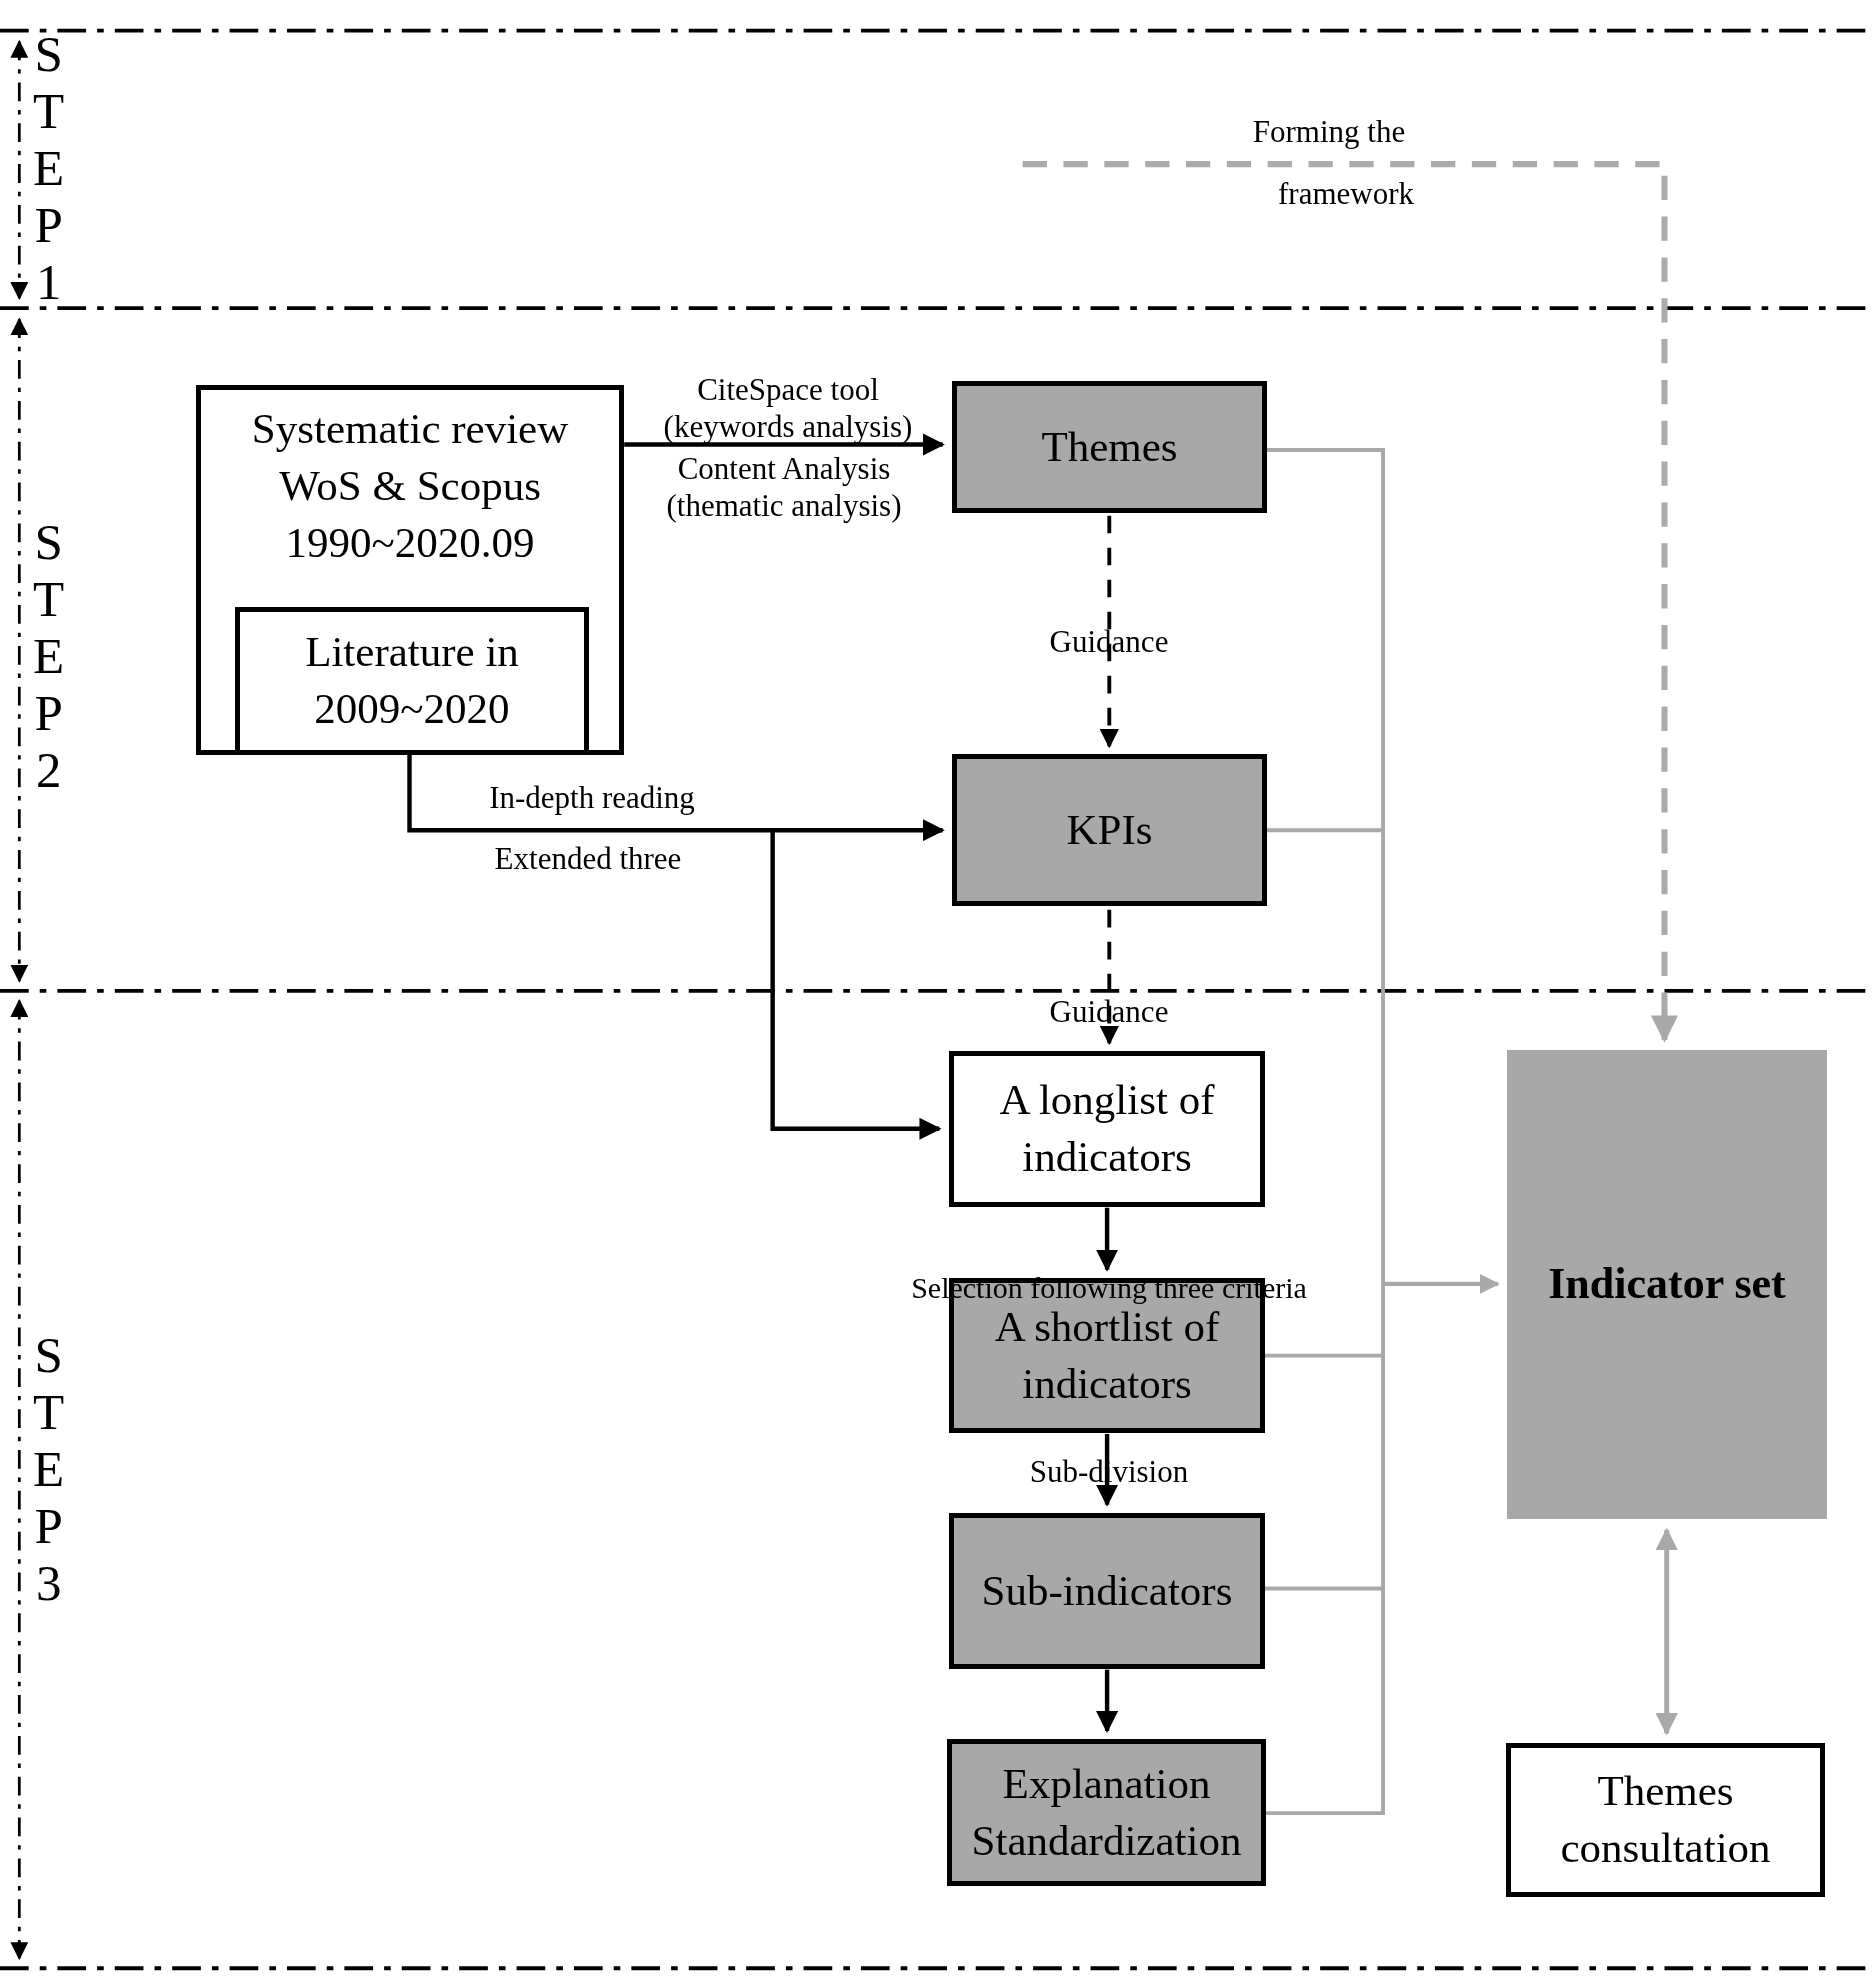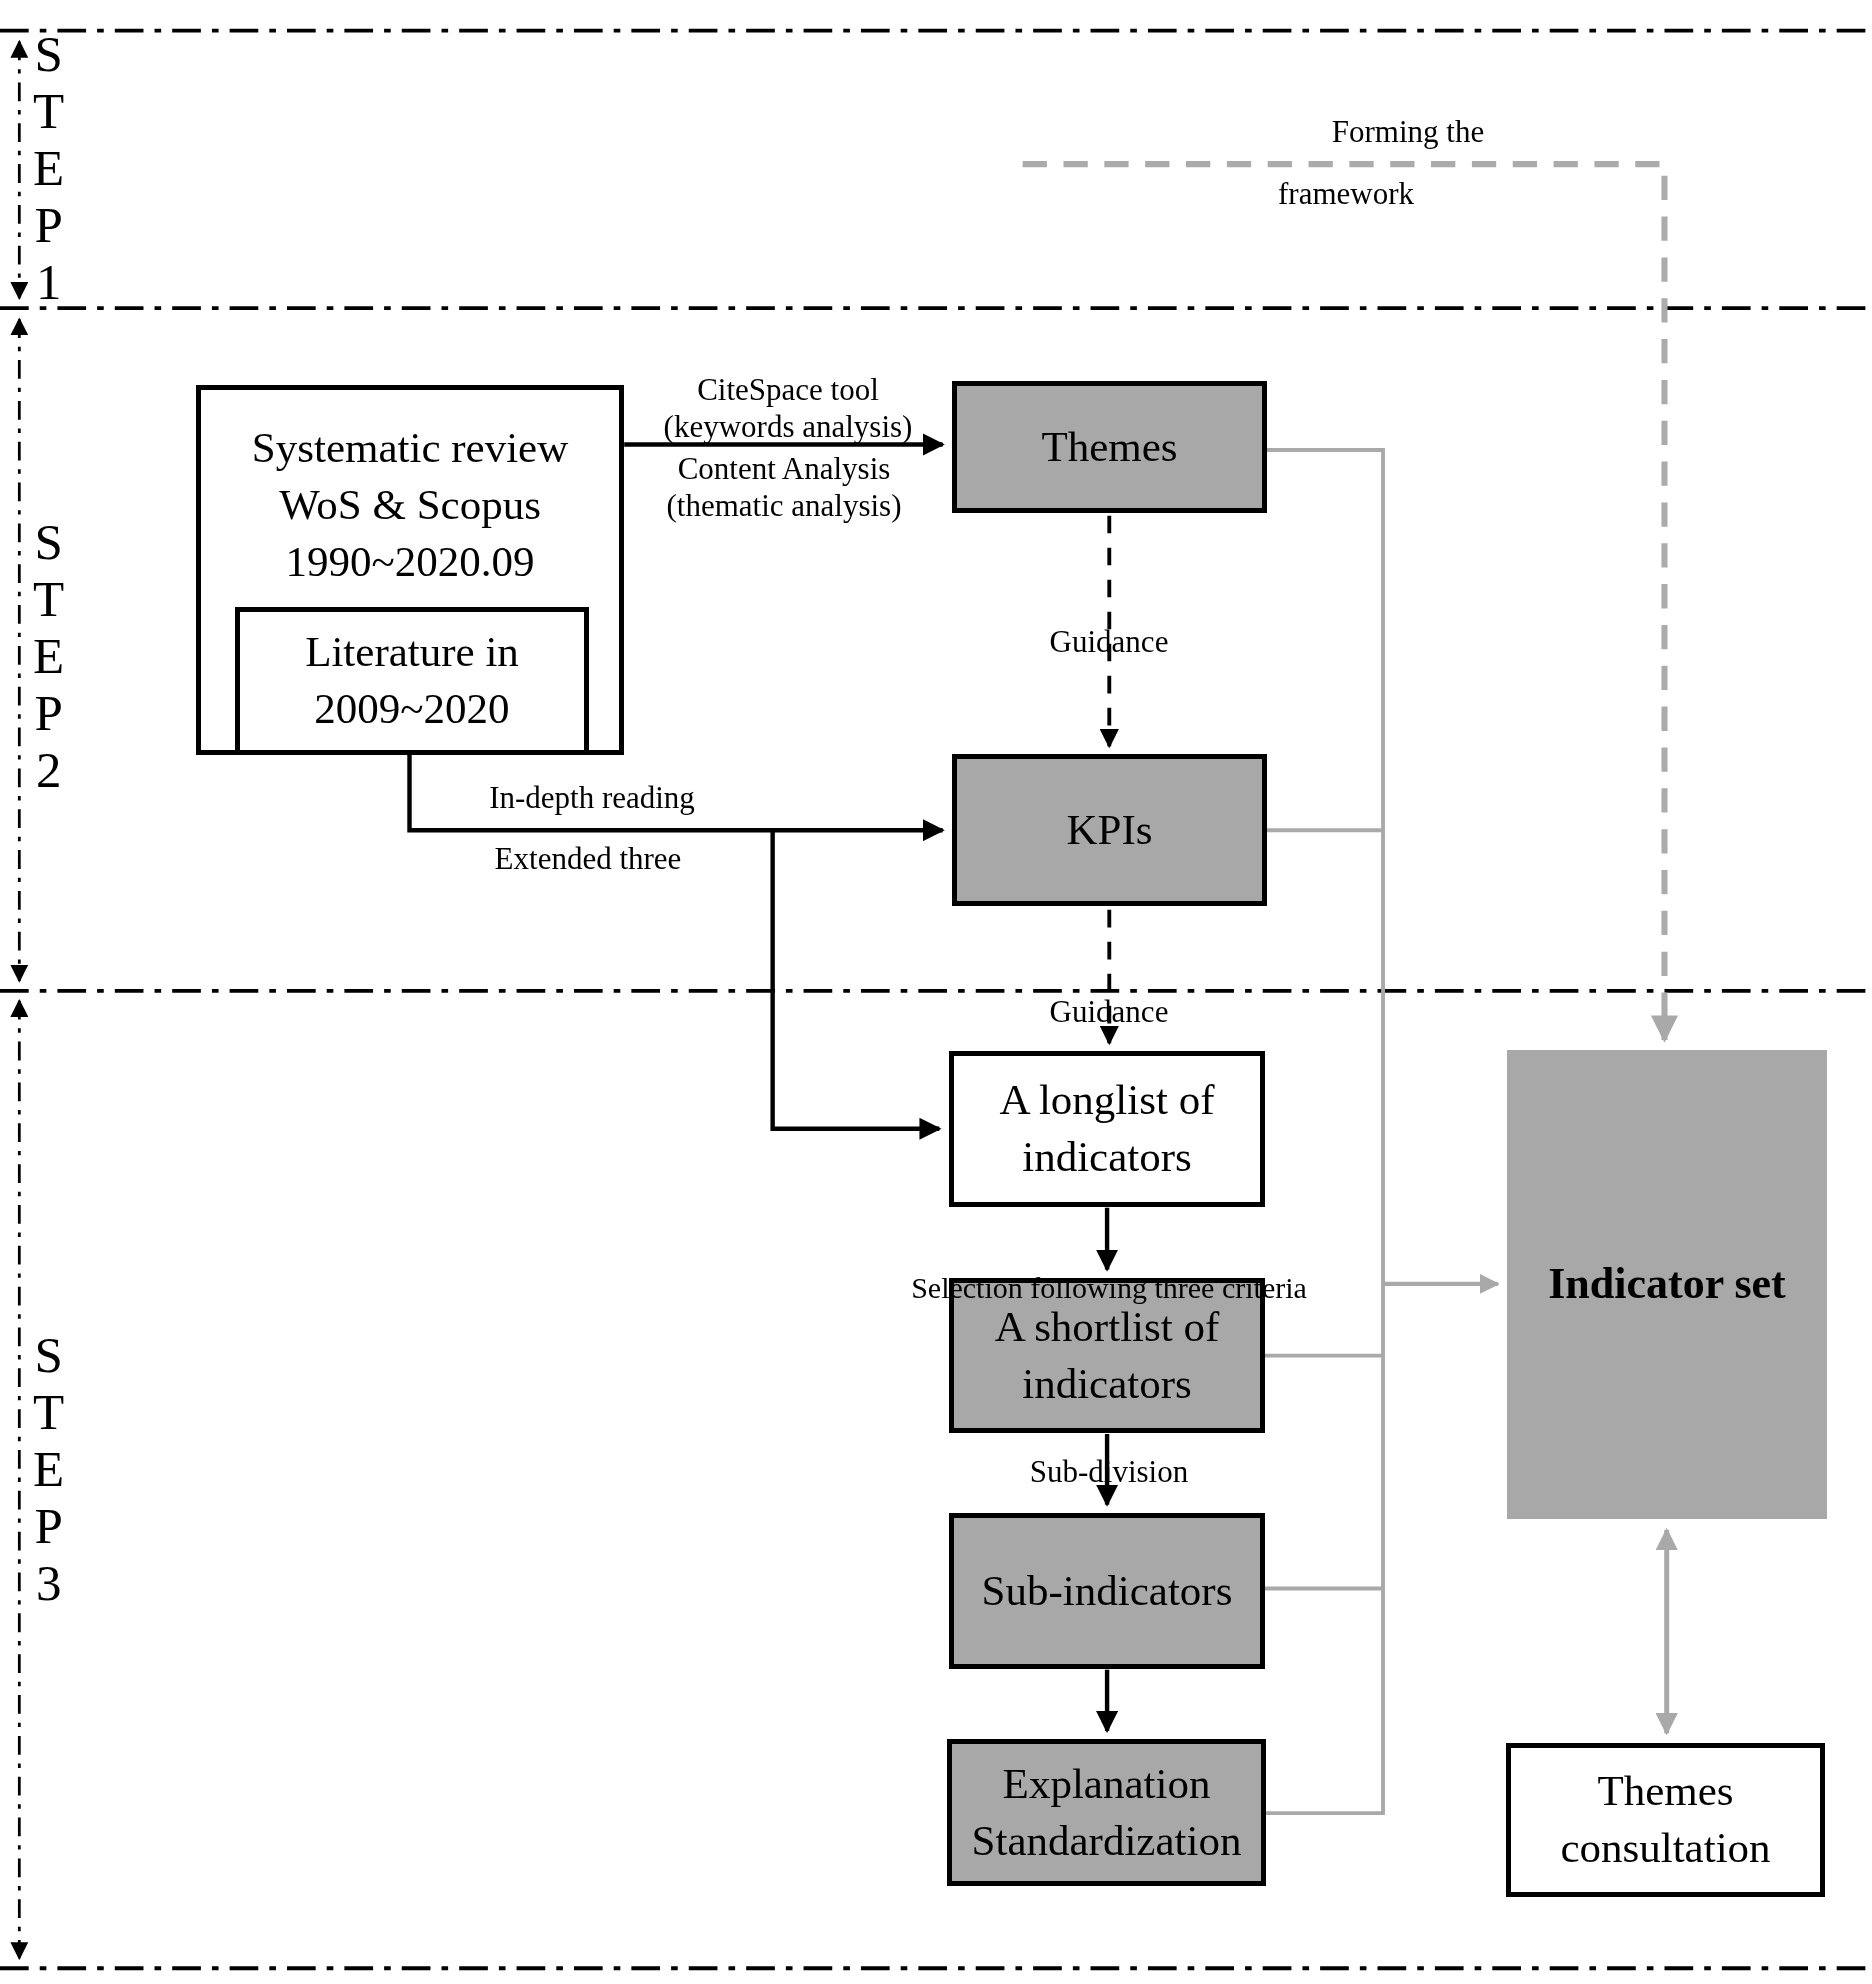--- a/index.html
+++ b/index.html
@@ -8,21 +8,21 @@
   #wires{position:absolute;left:0;top:0;width:1872px;height:1985px;}
   .box{position:absolute;box-sizing:border-box;display:flex;align-items:center;justify-content:center;
        text-align:center;white-space:pre-line;font-size:43px;line-height:1.32;}
   .gray{background:#a8a8a8;border:5px solid #000;}
   .white{background:#ffffff;border:5px solid #000;}
   .noborder{background:#a8a8a8;border:none;font-weight:bold;}
   .lbl{position:absolute;transform:translate(-50%,-50%);text-align:center;white-space:pre-line;
        font-size:31px;line-height:1.18;}
   .step{position:absolute;left:1.7px;width:94px;text-align:center;font-size:51px;line-height:57px;
         white-space:pre-line;}
-  .toptext{align-items:flex-start;padding-top:30px;text-align:center;}
+  .toptext{align-items:flex-start;padding-top:11px;text-align:center;}
 </style>
 </head>
 <body>
 
 <div id="canvas">
 
   <svg id="wires" width="1872" height="1985" viewBox="0 0 3392 3596" xmlns="http://www.w3.org/2000/svg">
     <defs>
       <marker id="arrB" viewBox="0 0 10 10" refX="9" refY="5" markerWidth="5" markerHeight="5" orient="auto-start-reverse">
           <path d="M0,0 L10,5 L0,10 z" fill="#000"></path>
@@ -102,21 +102,21 @@
   <div class="box gray" style="left:949px;top:1513px;width:316px;height:156px;">Sub-indicators</div>
 
   <div class="box noborder" style="left:1507px;top:1050px;width:320px;height:469px;font-size:44px;">Indicator set</div>
 
   <div class="box gray" style="left:947px;top:1739px;width:319px;height:147px;">Explanation
 Standardization</div>
 
   <div class="box white" style="left:1506px;top:1743px;width:319px;height:154px;">Themes
 consultation</div>
 
-  <div class="lbl" style="left:1408px;top:132px;">Forming the</div>
+  <div class="lbl" style="left:1329px;top:132px;">Forming the</div>
   <div class="lbl" style="left:1346px;top:194px;">framework</div>
 
   <div class="lbl" style="left:788px;top:409px;">CiteSpace tool
 (keywords analysis)</div>
   <div class="lbl" style="left:784px;top:488px;">Content Analysis
 (thematic analysis)</div>
 
   <div class="lbl" style="left:1109px;top:642px;">Guidance</div>
   <div class="lbl" style="left:1109px;top:1012px;">Guidance</div>
 

